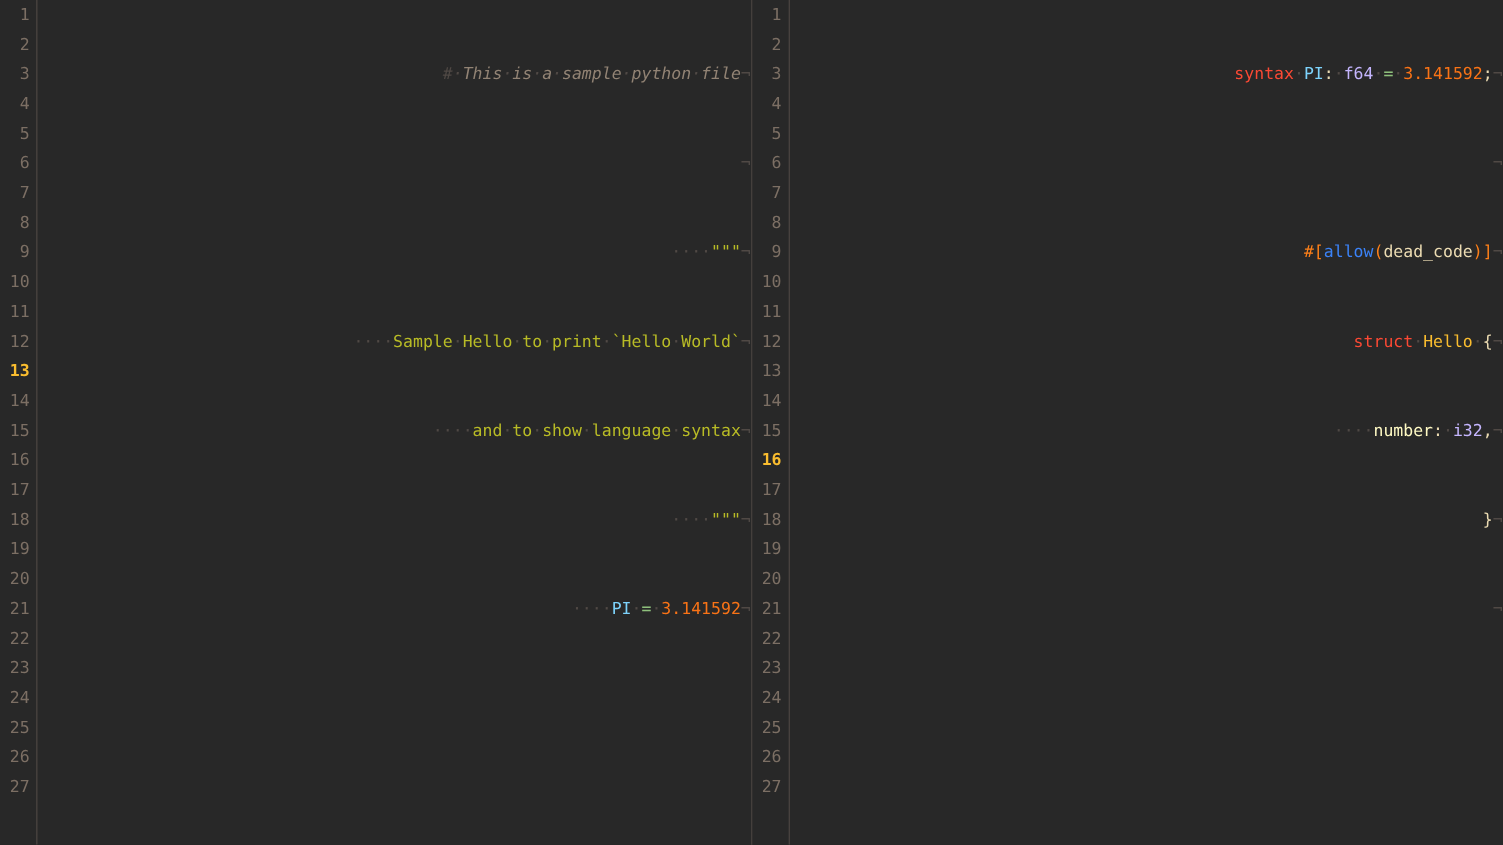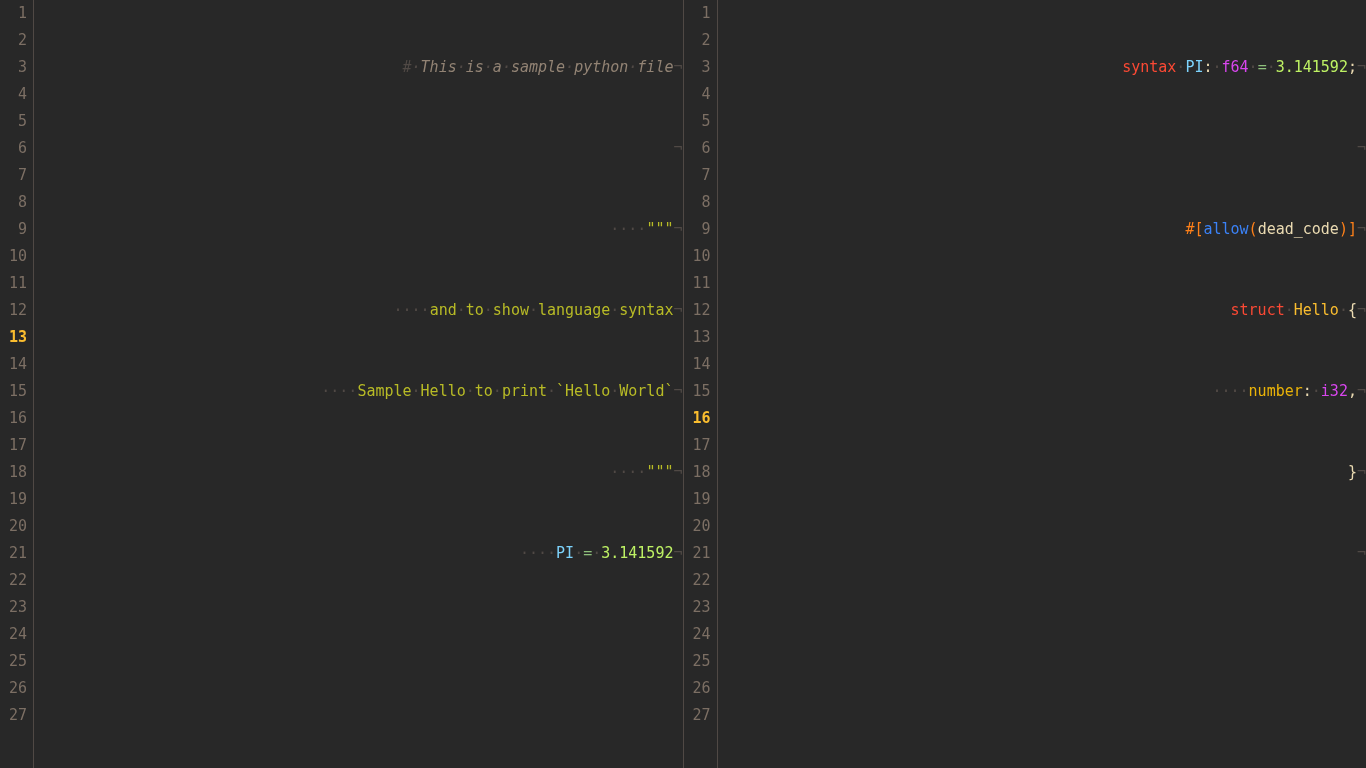--- a/index.html
+++ b/index.html
@@ -38,26 +38,26 @@
     white-space: pre;
   }
   .line { height: 27px; position: relative; text-align: right; }
   .ws { color: #504945; }
   .eol { color: #504945; }
   
   .cm { color:#928374; font-style:italic; }
   .kw { color:#fb4934; }
   .fncall { color:#b8bb26; }
   .cls { color:#fabd2f; }
-  .ty { color:#d946ef; }
+  .ty { color:#c4b5fd; }
   .str { color:#b8bb26; }
-  .num { color:#bef264; }
+  .num { color:#f97316; }
   .op { color:#8ec07c; }
   .pn { color:#ebdbb2; }
-  .field { color:#eab308;margin-top:29px; }
+  .field { color:#fef9c3;margin-top:29px; }
   .const { color:#7dd3fc; }
   .dec { color:#fe8019; }
 </style>
 </head>
 <body>
 
 <div class="pane">
   <div class="gutter" id="gutter-left">
       <div class="ln">1</div>
       <div class="ln">2</div>
@@ -84,22 +84,22 @@
       <div class="ln">23</div>
       <div class="ln">24</div>
       <div class="ln">25</div>
       <div class="ln">26</div>
       <div class="ln">27</div>
     </div>
   <div class="code">
     <div class="line"><span class="cm"><span class="ws">#</span><span class="ws">·</span>This<span class="ws">·</span>is<span class="ws">·</span>a<span class="ws">·</span>sample<span class="ws">·</span>python<span class="ws">·</span>file</span><span class="eol">¬</span></div>
     <div class="line"><span class="eol">¬</span></div>
     <div class="line"><span class="ws">····</span><span class="str">"""</span><span class="eol">¬</span></div>
+    <div class="line"><span class="ws">····</span><span class="str">Sample<span class="ws">·</span>Hello<span class="ws">·</span>to<span class="ws">·</span>print<span class="ws">·</span>`Hello<span class="ws">·</span>World`</span><span class="eol">¬</span></div>
     <div class="line"><span class="ws">····</span><span class="str">and<span class="ws">·</span>to<span class="ws">·</span>show<span class="ws">·</span>language<span class="ws">·</span>syntax</span><span class="eol">¬</span></div>
-    <div class="line"><span class="ws">····</span><span class="str">Sample<span class="ws">·</span>Hello<span class="ws">·</span>to<span class="ws">·</span>print<span class="ws">·</span>`Hello<span class="ws">·</span>World`</span><span class="eol">¬</span></div>
     <div class="line"><span class="ws">····</span><span class="str">"""</span><span class="eol">¬</span></div>
     <div class="line"><span class="ws">····</span><span class="const">PI</span><span class="ws">·</span><span class="op">=</span><span class="ws">·</span><span class="num">3.141592</span><span class="eol">¬</span></div>
     
     
     
     
     
     
     
     

